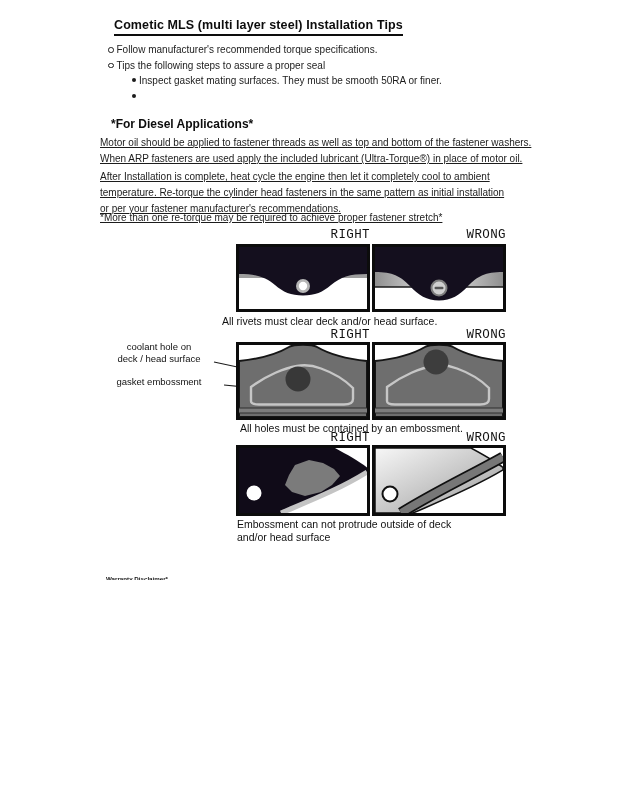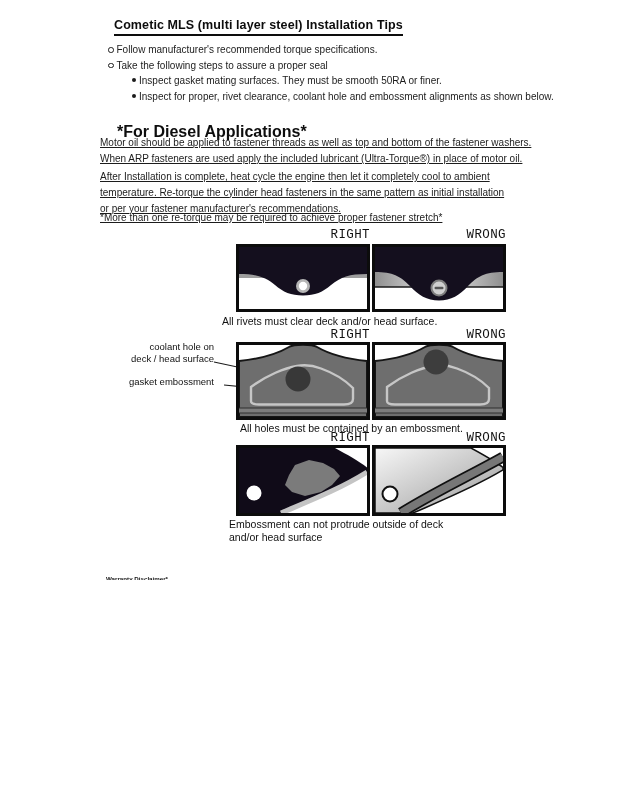--- a/index.html
+++ b/index.html
@@ -9,32 +9,32 @@
   .title{position:absolute;left:114px;top:18px;margin:0;font-size:12.5px;font-weight:bold;
          color:#0d0d0d;border-bottom:2px solid #0d0d0d;padding-bottom:2px;letter-spacing:.1px;}
 
   .tips{position:absolute;left:108px;top:42px;width:480px;font-size:10px;line-height:15.5px;}
   .tiprow{display:flex;align-items:flex-start;}
   .mk-o{flex:0 0 auto;width:3.5px;height:3.5px;border:1px solid #1c1c1c;border-radius:50%;
         margin:5px 3px 0 0;}
   .sub{margin-left:24px;}
   .mk-f{flex:0 0 auto;width:4px;height:4px;background:#1c1c1c;border-radius:50%;margin:5px 3px 0 0;}
 
-  .dieselhead{position:absolute;left:111px;top:117px;margin:6px;font-size:16px;font-weight:bold;color:#0d0d0d;}
+  .dieselhead{position:absolute;left:111px;top:117px;margin:0;font-size:12px;font-weight:bold;color:#0d0d0d;}
   .para{position:absolute;left:100px;width:490px;font-size:10px;line-height:15.8px;white-space:pre-line;text-decoration:underline;}
   .p1{top:135px;}
   .p2{top:169px;}
   .p3{top:210px;}
 
   .dlabel{position:absolute;width:134px;text-align:right;font-size:12.5px;color:#111;letter-spacing:.4px;font-family:Liberation Mono, monospace;}
   .dbox{position:absolute;width:134px;box-sizing:border-box;border:3px solid #0c0c0c;background:#fff;}
   .dbox svg{display:block;width:100%;height:100%;}
   .cap{position:absolute;font-size:10.5px;line-height:12.5px;color:#111;white-space:pre-line;}
 
-  .ann{position:absolute;left:104px;top:341px;width:110px;text-align:right;font-size:9.5px;
+  .ann{position:absolute;left:104px;top:341px;width:110px;text-align:center;font-size:9.5px;
        line-height:11.5px;color:#111;white-space:pre-line;}
   .ann2{top:376px;}
   .leaders{position:absolute;left:112px;top:340px;}
 
   .warranty{position:absolute;left:106px;top:575px;width:410px;font-size:5.8px;line-height:7.2px;color:#2e2e2e;}
   .warranty p{margin:0 0 6px 0;white-space:pre-line;}
   .warranty .whead{font-weight:bold;font-size:6.2px;color:#111;margin-bottom:5px;}
 
   .pagenum{position:absolute;left:388px;top:757px;font-size:12.5px;letter-spacing:.3px;color:#222;}
 </style>
@@ -45,29 +45,28 @@
 
   <h1 class="title">Cometic MLS (multi layer steel) Installation Tips</h1>
 
   <div class="tips">
     <div class="tiprow">
       <span class="mk-o"></span>
       <span>Follow manufacturer's recommended torque specifications.</span>
     </div>
     <div class="tiprow">
       <span class="mk-o"></span>
-      <span>Take the following steps to assure a proper seal</span>
+      <span>Tips the following steps to assure a proper seal</span>
     </div>
     <div class="tiprow sub">
       <span class="mk-f"></span>
       <span>Inspect gasket mating surfaces.  They must be smooth 50RA or finer.</span>
     </div>
     <div class="tiprow sub">
       <span class="mk-f"></span>
-      <span>Inspect for proper, rivet clearance, coolant hole and embossment alignments as shown below.</span>
     </div>
   </div>
 
   <h2 class="dieselhead">*For Diesel Applications*</h2>
   <div class="para p1">Motor oil should be applied to fastener threads as well as top and bottom of the fastener washers.
 When ARP fasteners are used apply the included lubricant (Ultra-Torque®) in place of motor oil.</div>
   <div class="para p2">After Installation is complete, heat cycle the engine then let it completely cool to ambient
 temperature. Re-torque the cylinder head fasteners in the same pattern as initial installation
 or per your fastener manufacturer's recommendations.</div>
   <div class="para p3">*More than one re-torque may be required to achieve proper fastener stretch*</div>
@@ -158,21 +157,21 @@
             <stop offset="1" stop-color="#9a9a9a"></stop>
         </linearGradient>
       </defs>
       <rect x="0" y="0" width="128" height="65" fill="#ffffff"></rect>
       <path d="M0,0 L96,0 C108,6.5 120,13 128,19.5 L128,22 C98,40 68,52 38,65 L0,65 Z" fill="url(#g3)" stroke="#111111" stroke-width="1.5"></path>
       <path d="M26,65 C58,45 92,29 128,9" stroke="#101010" stroke-width="11" fill="none"></path>
       <path d="M26,65 C58,45 92,29 128,9" stroke="#777777" stroke-width="7.5" fill="none"></path>
       <circle cx="15" cy="46" r="7.5" fill="#ffffff" stroke="#111111" stroke-width="2"></circle>
     </svg>
   </div>
-  <div class="cap" style="left:229px;top:518px;">Embossment can not protrude outside of deck
+  <div class="cap" style="left:237px;top:518px;">Embossment can not protrude outside of deck
 and/or head surface</div>
 
   <div class="warranty">
     <p class="whead">Warranty Disclaimer*</p>
     <p>Due to the nature of performance applications, the parts in this catalog are sold without any express warranty or any implied warranty of merchantability or fitness for a particular purpose.  Cometic Gasket Inc., shall not, under any circumstances, be liable for any special, incidental or consequential damages, including, person, party or property, but not limited to, damage, or loss of property or equipment, loss of profits or revenue, cost of purchased or replacement goods, or claims of customers of the purchase, which may arise and/or result from sale, installation or use of these parts.  Installation of these parts could adversely affect the motor manufacturers warranty coverage.</p>
     <p>VENUE-The agreed upon venue, in the event of dispute whatsoever between the parties, whether instituted by either party, including, but not limited to, contract terms, payment terms, delivery, type, defects, sufficiency of product, shall be the Court of Common Pleas, Lake County, Ohio or the Painesville Municipal Court, Lake County, Ohio, depending on the amount in controversy.
 This agreement shall be governed by and construed under the laws of the State of Ohio.</p>
     <p>All prices and terms are subject to change without notice.</p>
     <p>Terms COD- Secured with a completed dealer/jobber application on File, COD-Company check with a current credit card number on file.  Open accounts may be established by well rated firms.  A credit application is available upon request.  Open accounts are due payable Net 30 days from date of invoice.  No statement will be sent.  If an account becomes 60 or more days past due, it is subject to being placed on credit hold.  No orders will be shipped or new orders accepted until past due balance is paid.  If an account becomes 90 or more days past due, it is subject to being placed for collections.  All costs of collection are the responsibility of the customer, including attorney fees, court costs, and other expenses of litigation.</p>
     <p>Returns- Authorized (RGA) must be obtained in advance on all returns.  A packing slip or invoice number must accompany the merchandise.  No returns after 30 days from invoice date.  All returns are subject to a 25% restocking charge.  All custom designed and custom manufactured gaskets are non-returnable.</p>

